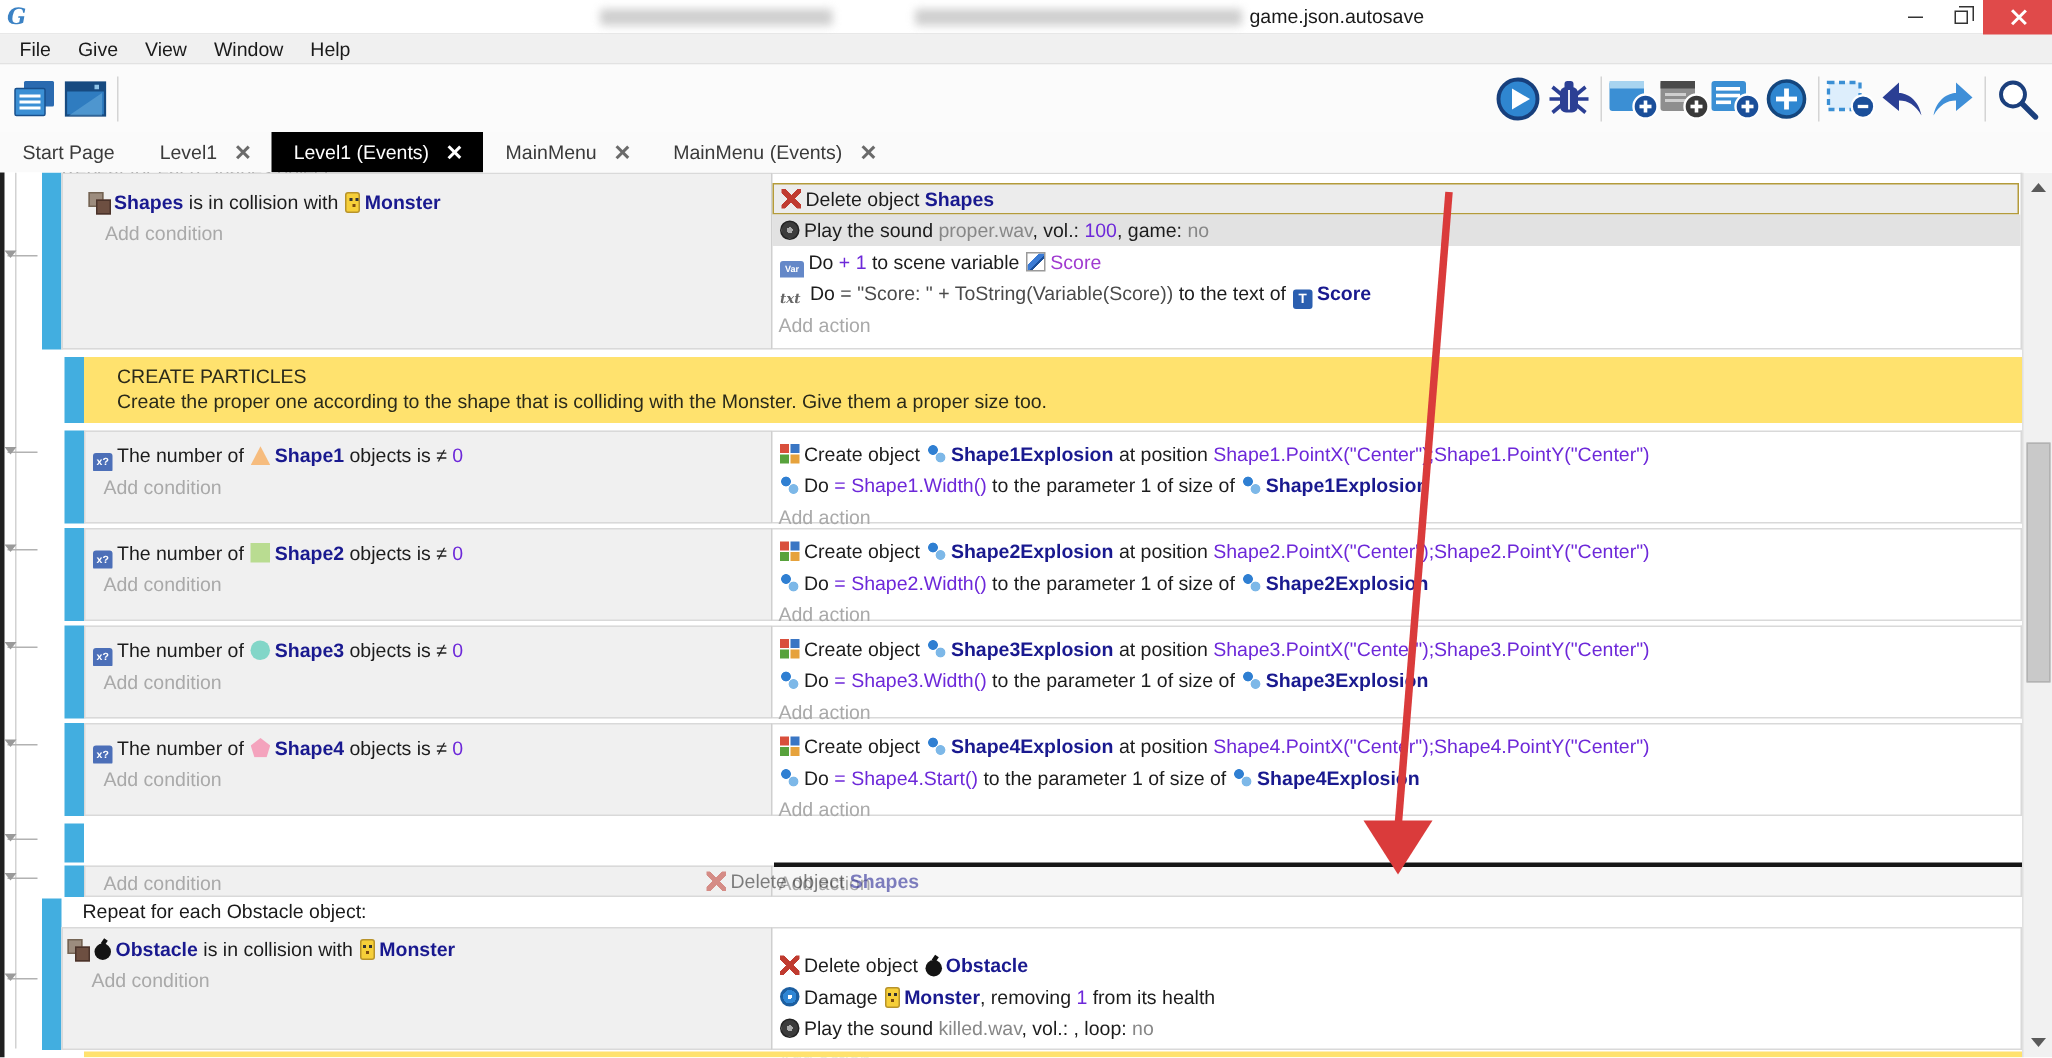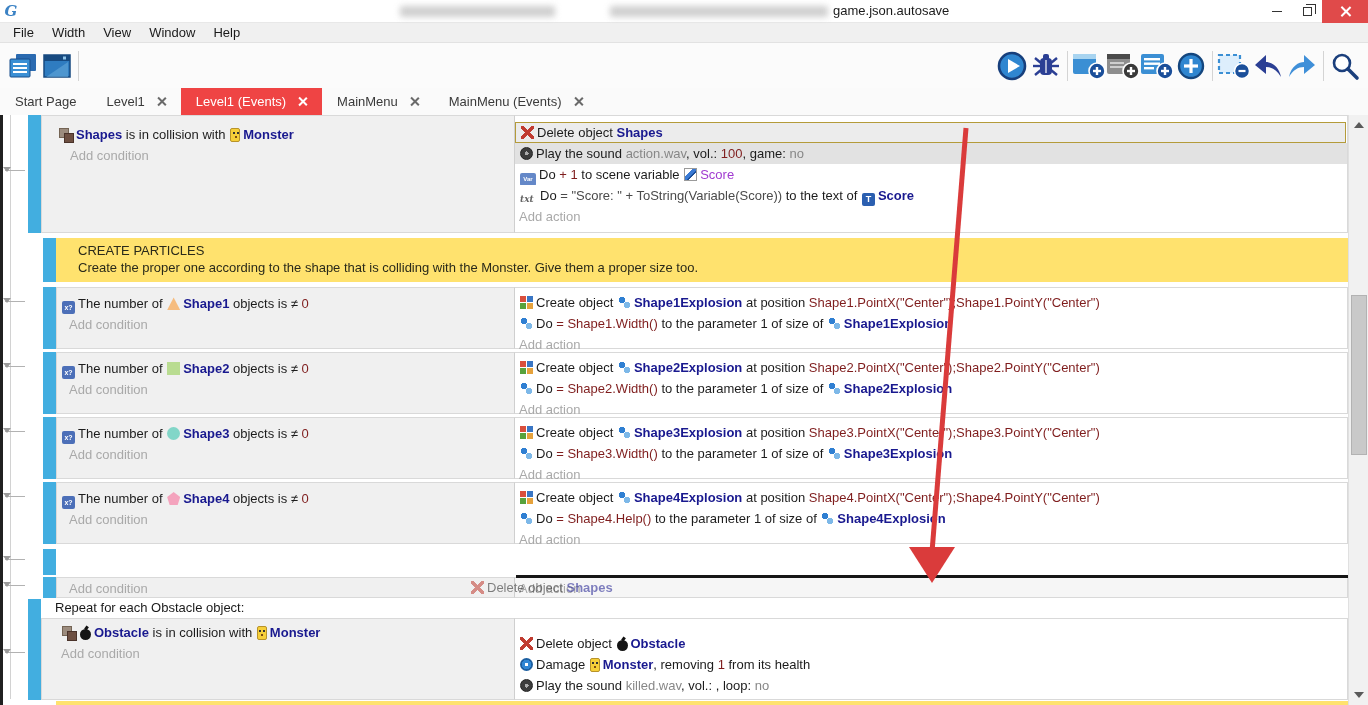--- a/index.html
+++ b/index.html
@@ -23,21 +23,21 @@
   .menubar{height:20px;background:#f0f0f0;display:flex;align-items:center;padding-left:4px;border-bottom:1px solid #e2e2e2}
   .menu-item{padding:0 9px;color:#1a1a1a}
   
   .toolbar{height:45px;background:#fbfbfb;display:flex;align-items:center;padding:0 6px}
   .tb-icon{width:34px;height:32px;display:flex;align-items:center;justify-content:center}
   .tb-sep{width:1px;height:30px;background:#d4d4d4;margin:0 4px}
   .tb-right{margin-left:auto;display:flex;align-items:center}
   
   .tabbar{height:27px;display:flex;align-items:stretch;background:#fafafa}
   .tab{display:flex;align-items:center;padding:0 15px;color:#3a3a3a;cursor:default}
-  .tab.active{background:#ef4444;color:#fff}
+  .tab.active{background:#000000;color:#fff}
   .tab-close{position:relative;width:9px;height:9px;margin-left:12px}
   .tab-close:before,.tab-close:after{content:"";position:absolute;left:4px;top:-1px;width:1.6px;height:11px;background:#6a6a6a}
   .tab.active .tab-close:before,.tab.active .tab-close:after{background:#fff}
   .tab-close:before{transform:rotate(45deg)}.tab-close:after{transform:rotate(-45deg)}
   
   .events-area{position:relative;height:590px;background:#fff;border-left:3px solid #202020;overflow:hidden}
   .tree-line{position:absolute;left:7px;top:0;bottom:6px;width:1px;background:#d2d2d2}
   .tree-tick{position:absolute;left:2px;width:20px;height:1px;background:#b2b2b2}
   .tree-tick:before{content:"";position:absolute;left:-2px;top:-3px;border-left:4px solid transparent;border-right:4px solid transparent;border-top:5px solid #9a9a9a}
   .bar{position:absolute;width:13px;background:#42aee0}
@@ -48,21 +48,21 @@
   .add{color:#a9a9a9}
   .sel{background:#ececec;border:1px solid #b49b3a;height:21px;line-height:19px;margin-right:1px}
   .r-alt{background:#e2e2e2}
   .addrow-r{background:#f6f6f6}
   .evt-header{position:absolute;color:#1a1a1a;white-space:pre}
   .cmt{position:absolute;background:#ffe26e;color:#2a2a1a;overflow:hidden}
   .cmt .c-title{padding:5px 0 0 22px}
   .cmt .c-body{padding:2px 0 0 22px}
   
   .tk{white-space:pre}
-  .tk.p{color:#1c1c1c}.tk.o{color:#19198f;font-weight:bold}.tk.g{color:#7f1d1d}
+  .tk.p{color:#1c1c1c}.tk.o{color:#19198f;font-weight:bold}.tk.g{color:#6d28d9}
   .tk.gy{color:#878787}.tk.pu{color:#a03ad0}.tk.ex{color:#4a4a4a}
   
   .icon{display:inline-block;width:13px;height:13px;vertical-align:-2px;margin:0 3px 0 1px;position:relative}
   .delete-icon{background:
     linear-gradient(45deg,transparent 40%,#c03b30 40%,#c03b30 60%,transparent 60%),
     linear-gradient(-45deg,transparent 40%,#c03b30 40%,#c03b30 60%,transparent 60%)}
   .collision-icon{width:14px}
   .collision-icon:before{content:"";position:absolute;left:0;top:0;width:8px;height:8px;background:#9c8c7e;border:1px solid #746454}
   .collision-icon:after{content:"";position:absolute;left:5px;top:5px;width:8px;height:8px;background:#6d4f41;border:1px solid #4a332a}
   .monster-icon{width:10px;height:14px;background:#f6cf39;border:1px solid #b8932a;border-radius:2px;vertical-align:-3px}
@@ -121,21 +121,21 @@
         <span class="restore-glyph"></span>
       </div>
     <div class="wbtn close-btn">
         <span class="x-glyph"></span>
       </div>
   </div>
 </div>
 
 <div class="menubar">
   <span class="menu-item">File</span>
-  <span class="menu-item">Width</span>
+  <span class="menu-item">Give</span>
   <span class="menu-item">View</span>
   <span class="menu-item">Window</span>
   <span class="menu-item">Help</span>
 </div>
 
 <div class="toolbar">
   <div class="tb-icon">
     <svg width="30" height="26" viewBox="0 0 30 26">
         <rect x="8" y="1" width="20" height="17" rx="1" fill="#2a6ab0"></rect>
         <rect x="2" y="6" width="20" height="18" rx="1" fill="#3b8fd4" stroke="#184f8c"></rect>
@@ -281,21 +281,21 @@
   <div class="evt-header" style="left:38px;top:-9px">Repeat for each Shapes object:</div>
 
   <div class="bar" style="left:25px;top:0;height:118px"></div>
   <div class="evt" style="top:0;height:118px">
     <div class="lcol" style="left:38px;width:473px;padding-top:8px">
       <div class="row" style="padding-left:16px"><span class="icon collision-icon"></span><span class="tk o">Shapes</span><span class="tk p"> is in collision with </span><span class="icon monster-icon"></span><span class="tk o">Monster</span></div>
       <div class="row add" style="padding-left:28px">Add condition</div>
     </div>
     <div class="rcol" style="padding-top:6px">
       <div class="row sel"><span class="icon delete-icon"></span><span class="tk p">Delete object </span><span class="tk o">Shapes</span></div>
-      <div class="row r-alt"><span class="icon sound-icon"></span><span class="tk p">Play the sound </span><span class="tk gy">action.wav</span><span class="tk p">, vol.: </span><span class="tk g">100</span><span class="tk p">, game: </span><span class="tk gy">no</span></div>
+      <div class="row r-alt"><span class="icon sound-icon"></span><span class="tk p">Play the sound </span><span class="tk gy">proper.wav</span><span class="tk p">, vol.: </span><span class="tk g">100</span><span class="tk p">, game: </span><span class="tk gy">no</span></div>
       <div class="row"><span class="icon variable-icon"></span><span class="tk p">Do </span><span class="tk g">+ 1</span><span class="tk p"> to scene variable </span><span class="icon scene-variable-icon"></span><span class="tk pu">Score</span></div>
       <div class="row"><span class="icon text-action-icon"></span><span class="tk p">Do </span><span class="tk ex">= "Score: " + ToString(Variable(Score))</span><span class="tk p"> to the text of </span><span class="icon text-object-icon"></span><span class="tk o">Score</span></div>
       <div class="row add">Add action</div>
     </div>
   </div>
 
   <div class="bar" style="left:40px;top:123px;height:44px"></div>
   <div class="cmt" style="left:53px;top:123px;width:1292px;height:44px">
     <div class="c-title">CREATE PARTICLES</div>
     <div class="c-body">Create the proper one according to the shape that is colliding with the Monster. Give them a proper size too.</div>
@@ -341,21 +341,21 @@
   </div>
 
   <div class="bar" style="left:40px;top:367px;height:62px"></div>
   <div class="evt" style="top:367px;height:62px">
     <div class="lcol" style="left:53px;width:458px;padding-top:5px">
       <div class="row"><span class="icon numberof-icon"></span><span class="tk p">The number of </span><span class="icon shape4-icon"></span><span class="tk o">Shape4</span><span class="tk p"> objects is ≠ </span><span class="tk g">0</span></div>
       <div class="row add" style="padding-left:12px">Add condition</div>
     </div>
     <div class="rcol" style="padding-top:4px">
       <div class="row"><span class="icon create-icon"></span><span class="tk p">Create object </span><span class="icon particle-icon"></span><span class="tk o">Shape4Explosion</span><span class="tk p"> at position </span><span class="tk g">Shape4.PointX("Center");Shape4.PointY("Center")</span></div>
-      <div class="row"><span class="icon particle-icon"></span><span class="tk p">Do </span><span class="tk g">= Shape4.Help()</span><span class="tk p"> to the parameter 1 of size of </span><span class="icon particle-icon"></span><span class="tk o">Shape4Explosion</span></div>
+      <div class="row"><span class="icon particle-icon"></span><span class="tk p">Do </span><span class="tk g">= Shape4.Start()</span><span class="tk p"> to the parameter 1 of size of </span><span class="icon particle-icon"></span><span class="tk o">Shape4Explosion</span></div>
       <div class="row add">Add action</div>
     </div>
   </div>
 
   <div class="bar" style="left:40px;top:434px;height:26px"></div>
 
   <div class="bar" style="left:40px;top:462px;height:21px"></div>
   <div class="evt" style="top:462px;height:21px">
     <div class="lcol" style="left:53px;width:458px">
       <div class="row add" style="padding-left:12px">Add condition</div>
@@ -364,21 +364,21 @@
       <div class="row add">Add action</div>
     </div>
   </div>
   <div class="drop-indicator" style="top:460px"></div>
   <div class="drag-ghost" style="left:467px;top:462px"><span class="icon delete-icon"></span><span class="tk p">Delete object </span><span class="tk o">Shapes</span></div>
 
   <div class="bar" style="left:25px;top:484px;height:101px"></div>
   <div class="evt-header" style="left:52px;top:485px">Repeat for each Obstacle object:</div>
   <div class="evt" style="top:503px;height:82px">
     <div class="lcol" style="left:38px;width:473px;padding-top:3px">
-      <div class="row" style="padding-left:19px"><span class="icon collision-icon"></span><span class="icon obstacle-icon"></span><span class="tk o">Obstacle</span><span class="tk p"> is in collision with </span><span class="icon monster-icon"></span><span class="tk o">Monster</span></div>
+      <div class="row" style="padding-left:2px"><span class="icon collision-icon"></span><span class="icon obstacle-icon"></span><span class="tk o">Obstacle</span><span class="tk p"> is in collision with </span><span class="icon monster-icon"></span><span class="tk o">Monster</span></div>
       <div class="row add" style="padding-left:19px">Add condition</div>
     </div>
     <div class="rcol" style="padding-top:14px">
       <div class="row"><span class="icon delete-icon"></span><span class="tk p">Delete object </span><span class="icon obstacle-icon"></span><span class="tk o">Obstacle</span></div>
       <div class="row"><span class="icon damage-icon"></span><span class="tk p">Damage </span><span class="icon monster-icon"></span><span class="tk o">Monster</span><span class="tk p">, removing </span><span class="tk g">1</span><span class="tk p"> from its health</span></div>
       <div class="row"><span class="icon sound-icon"></span><span class="tk p">Play the sound </span><span class="tk gy">killed.wav</span><span class="tk p">, vol.: , loop: </span><span class="tk gy">no</span></div>
       <div class="row add">Add action</div>
     </div>
   </div>
 

